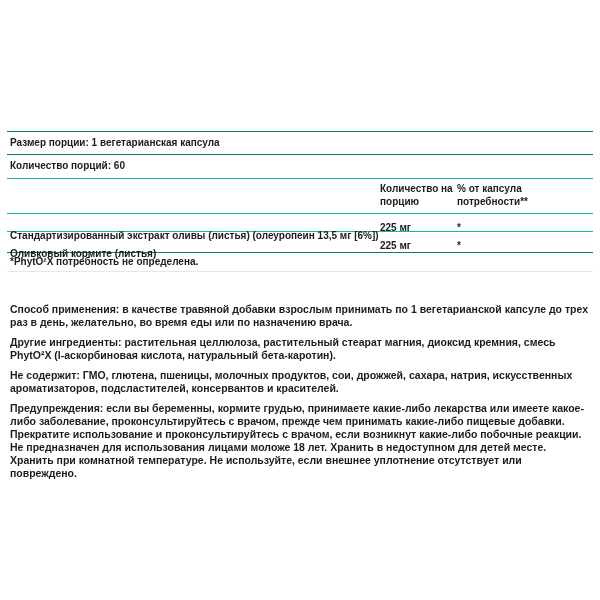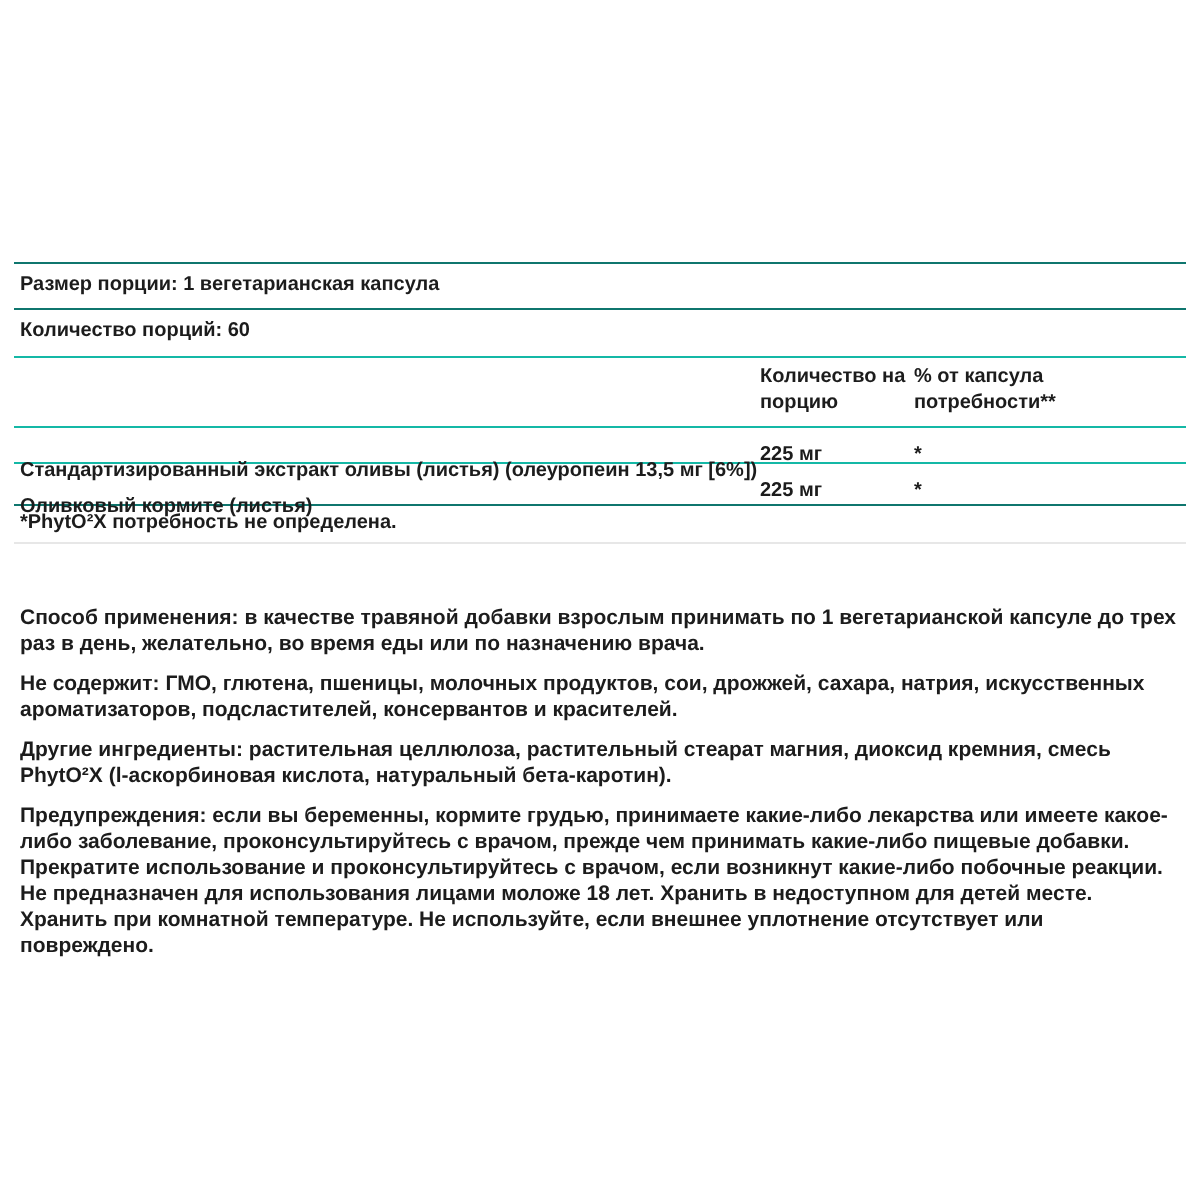--- a/index.html
+++ b/index.html
@@ -68,16 +68,16 @@
     <div class="c2">225 мг</div>
     <div class="c3">*</div>
   </div>
   <div class="frow footnote">
     <span>*PhytO²X потребность не определена.</span>
   </div>
 </div>
 
 <div class="paras">
   <p>Способ применения: в качестве травяной добавки взрослым принимать по 1 вегетарианской капсуле до трех раз в день, желательно, во время еды или по назначению врача.</p>
+  <p>Другие ингредиенты: растительная целлюлоза, растительный стеарат магния, диоксид кремния, смесь PhytO²X (l-аскорбиновая кислота, натуральный бета-каротин).</p>
   <p>Не содержит: ГМО, глютена, пшеницы, молочных продуктов, сои, дрожжей, сахара, натрия, искусственных ароматизаторов, подсластителей, консервантов и красителей.</p>
-  <p>Другие ингредиенты: растительная целлюлоза, растительный стеарат магния, диоксид кремния, смесь PhytO²X (l-аскорбиновая кислота, натуральный бета-каротин).</p>
   <p>Предупреждения: если вы беременны, кормите грудью, принимаете какие-либо лекарства или имеете какое-либо заболевание, проконсультируйтесь с врачом, прежде чем принимать какие-либо пищевые добавки. Прекратите использование и проконсультируйтесь с врачом, если возникнут какие-либо побочные реакции. Не предназначен для использования лицами моложе 18 лет. Хранить в недоступном для детей месте. Хранить при комнатной температуре. Не используйте, если внешнее уплотнение отсутствует или повреждено.</p>
 </div>
 
 </body></html>

